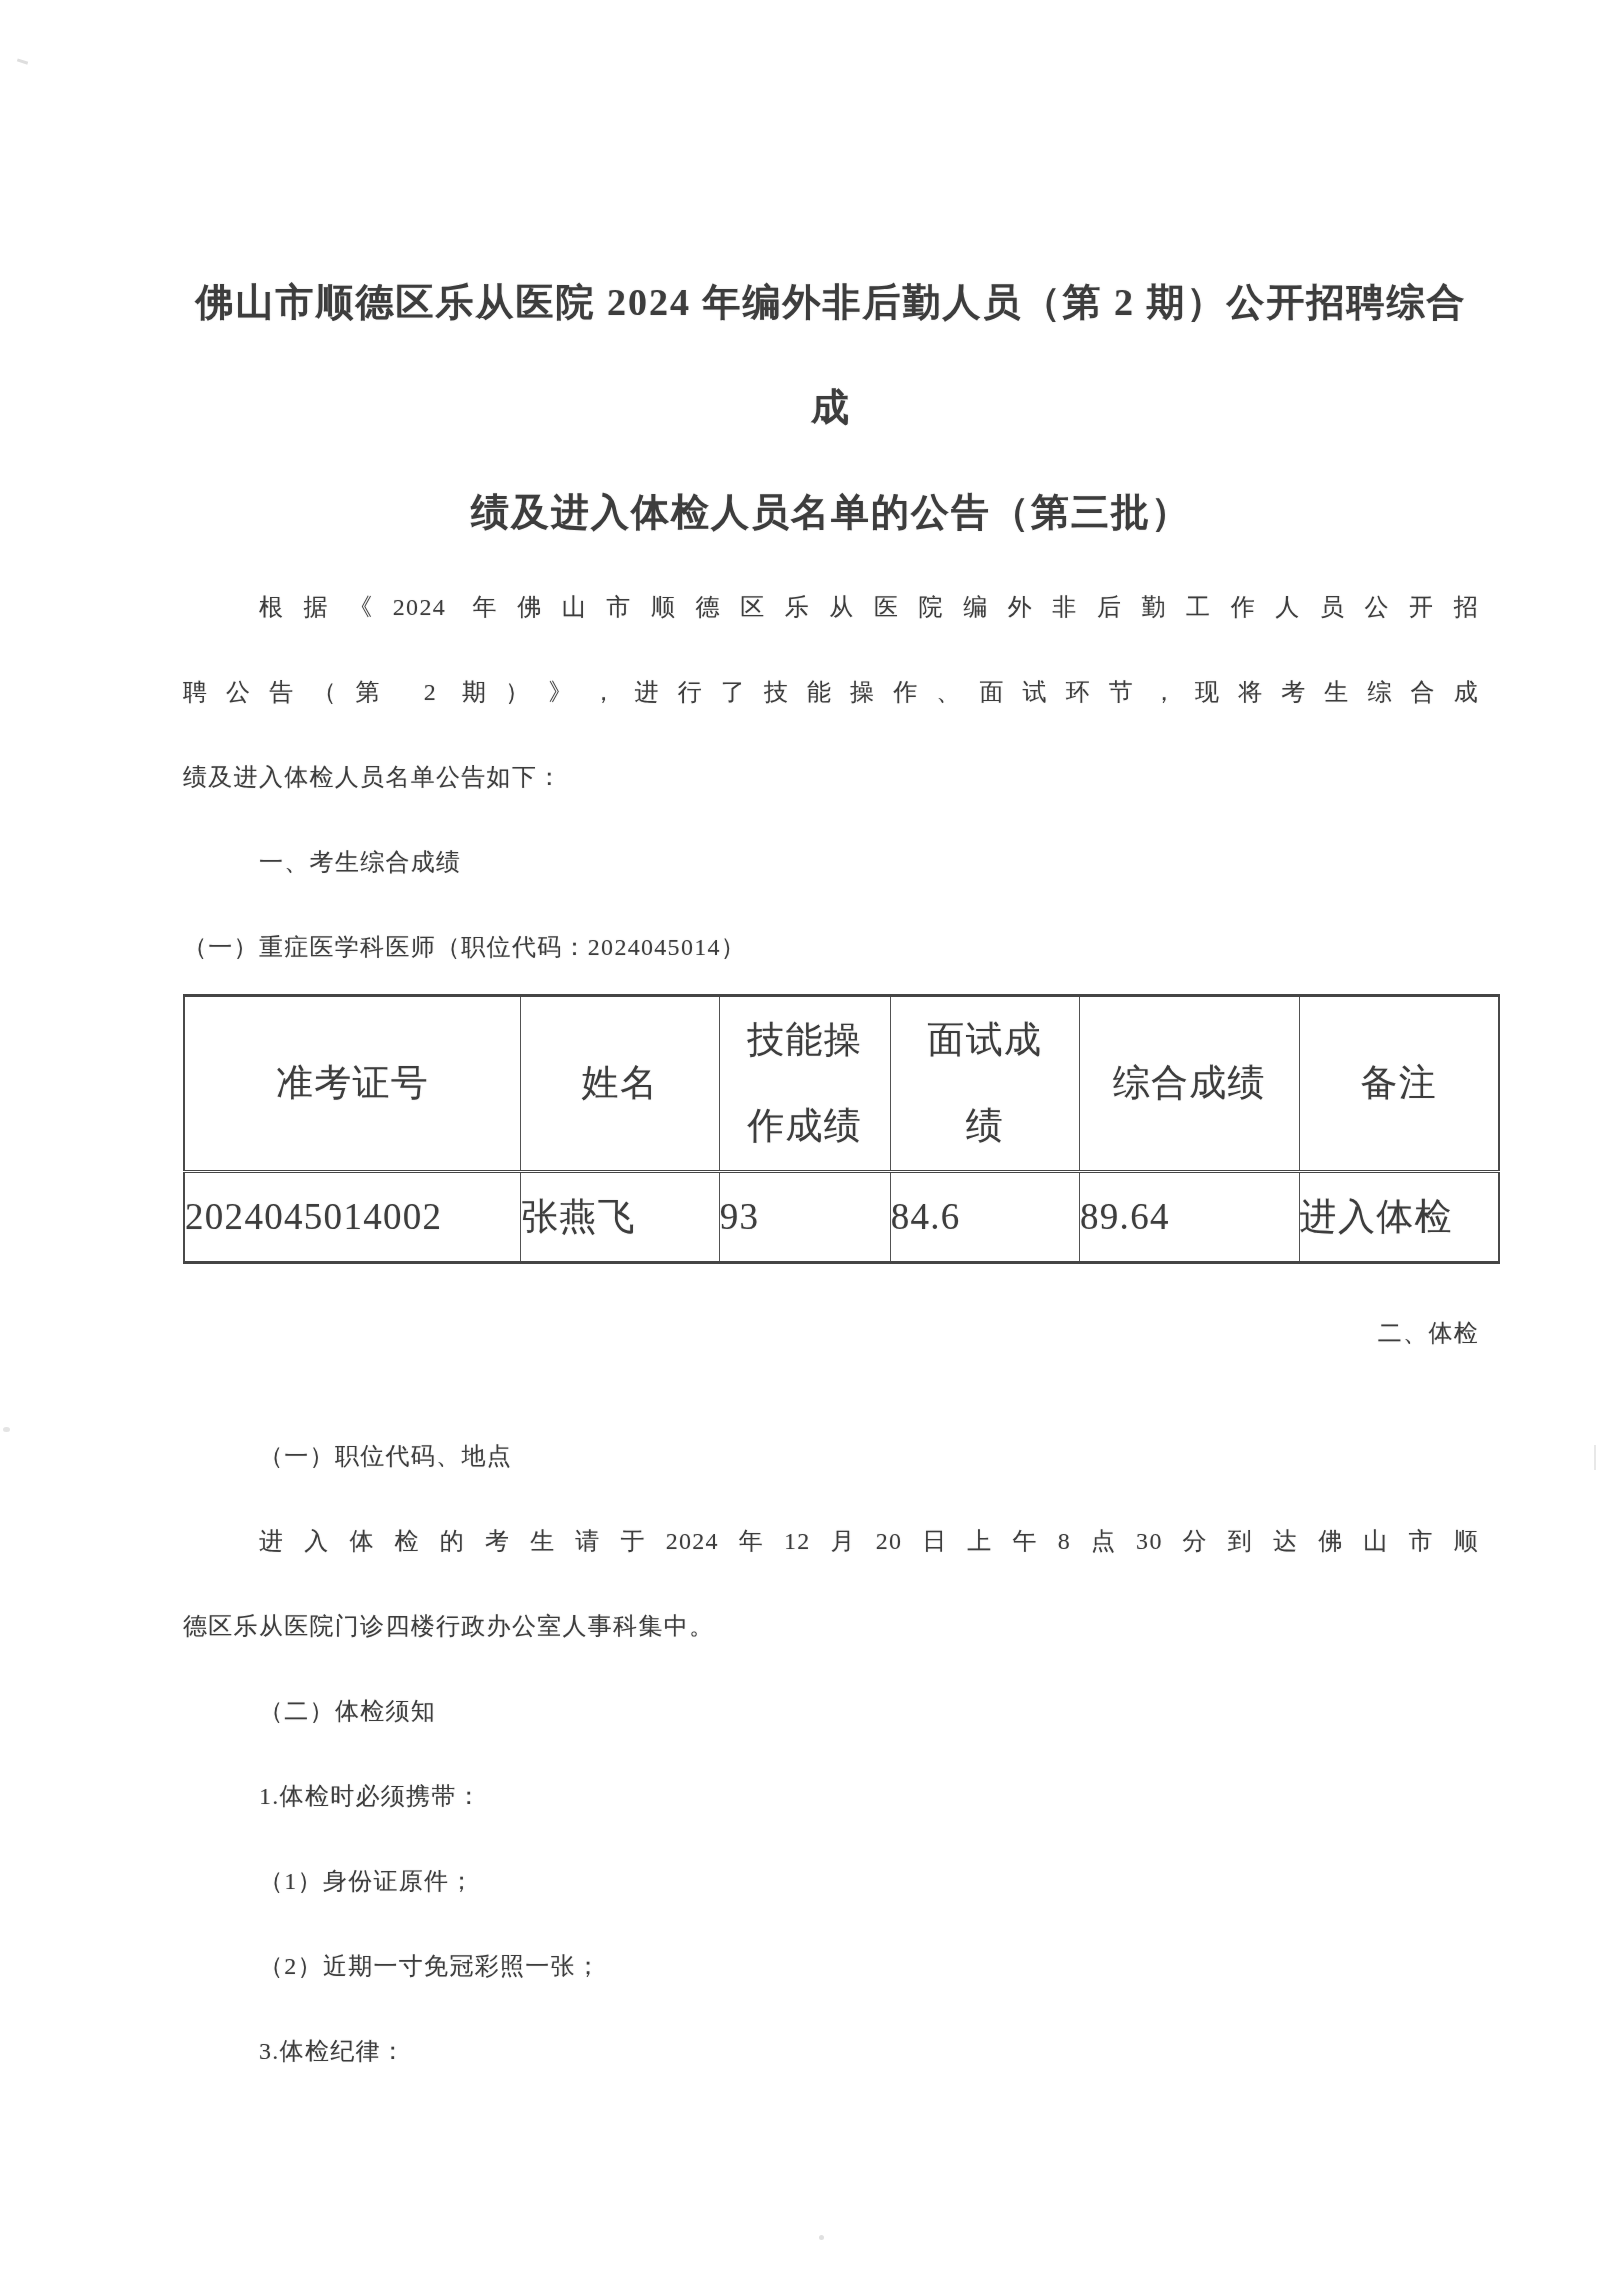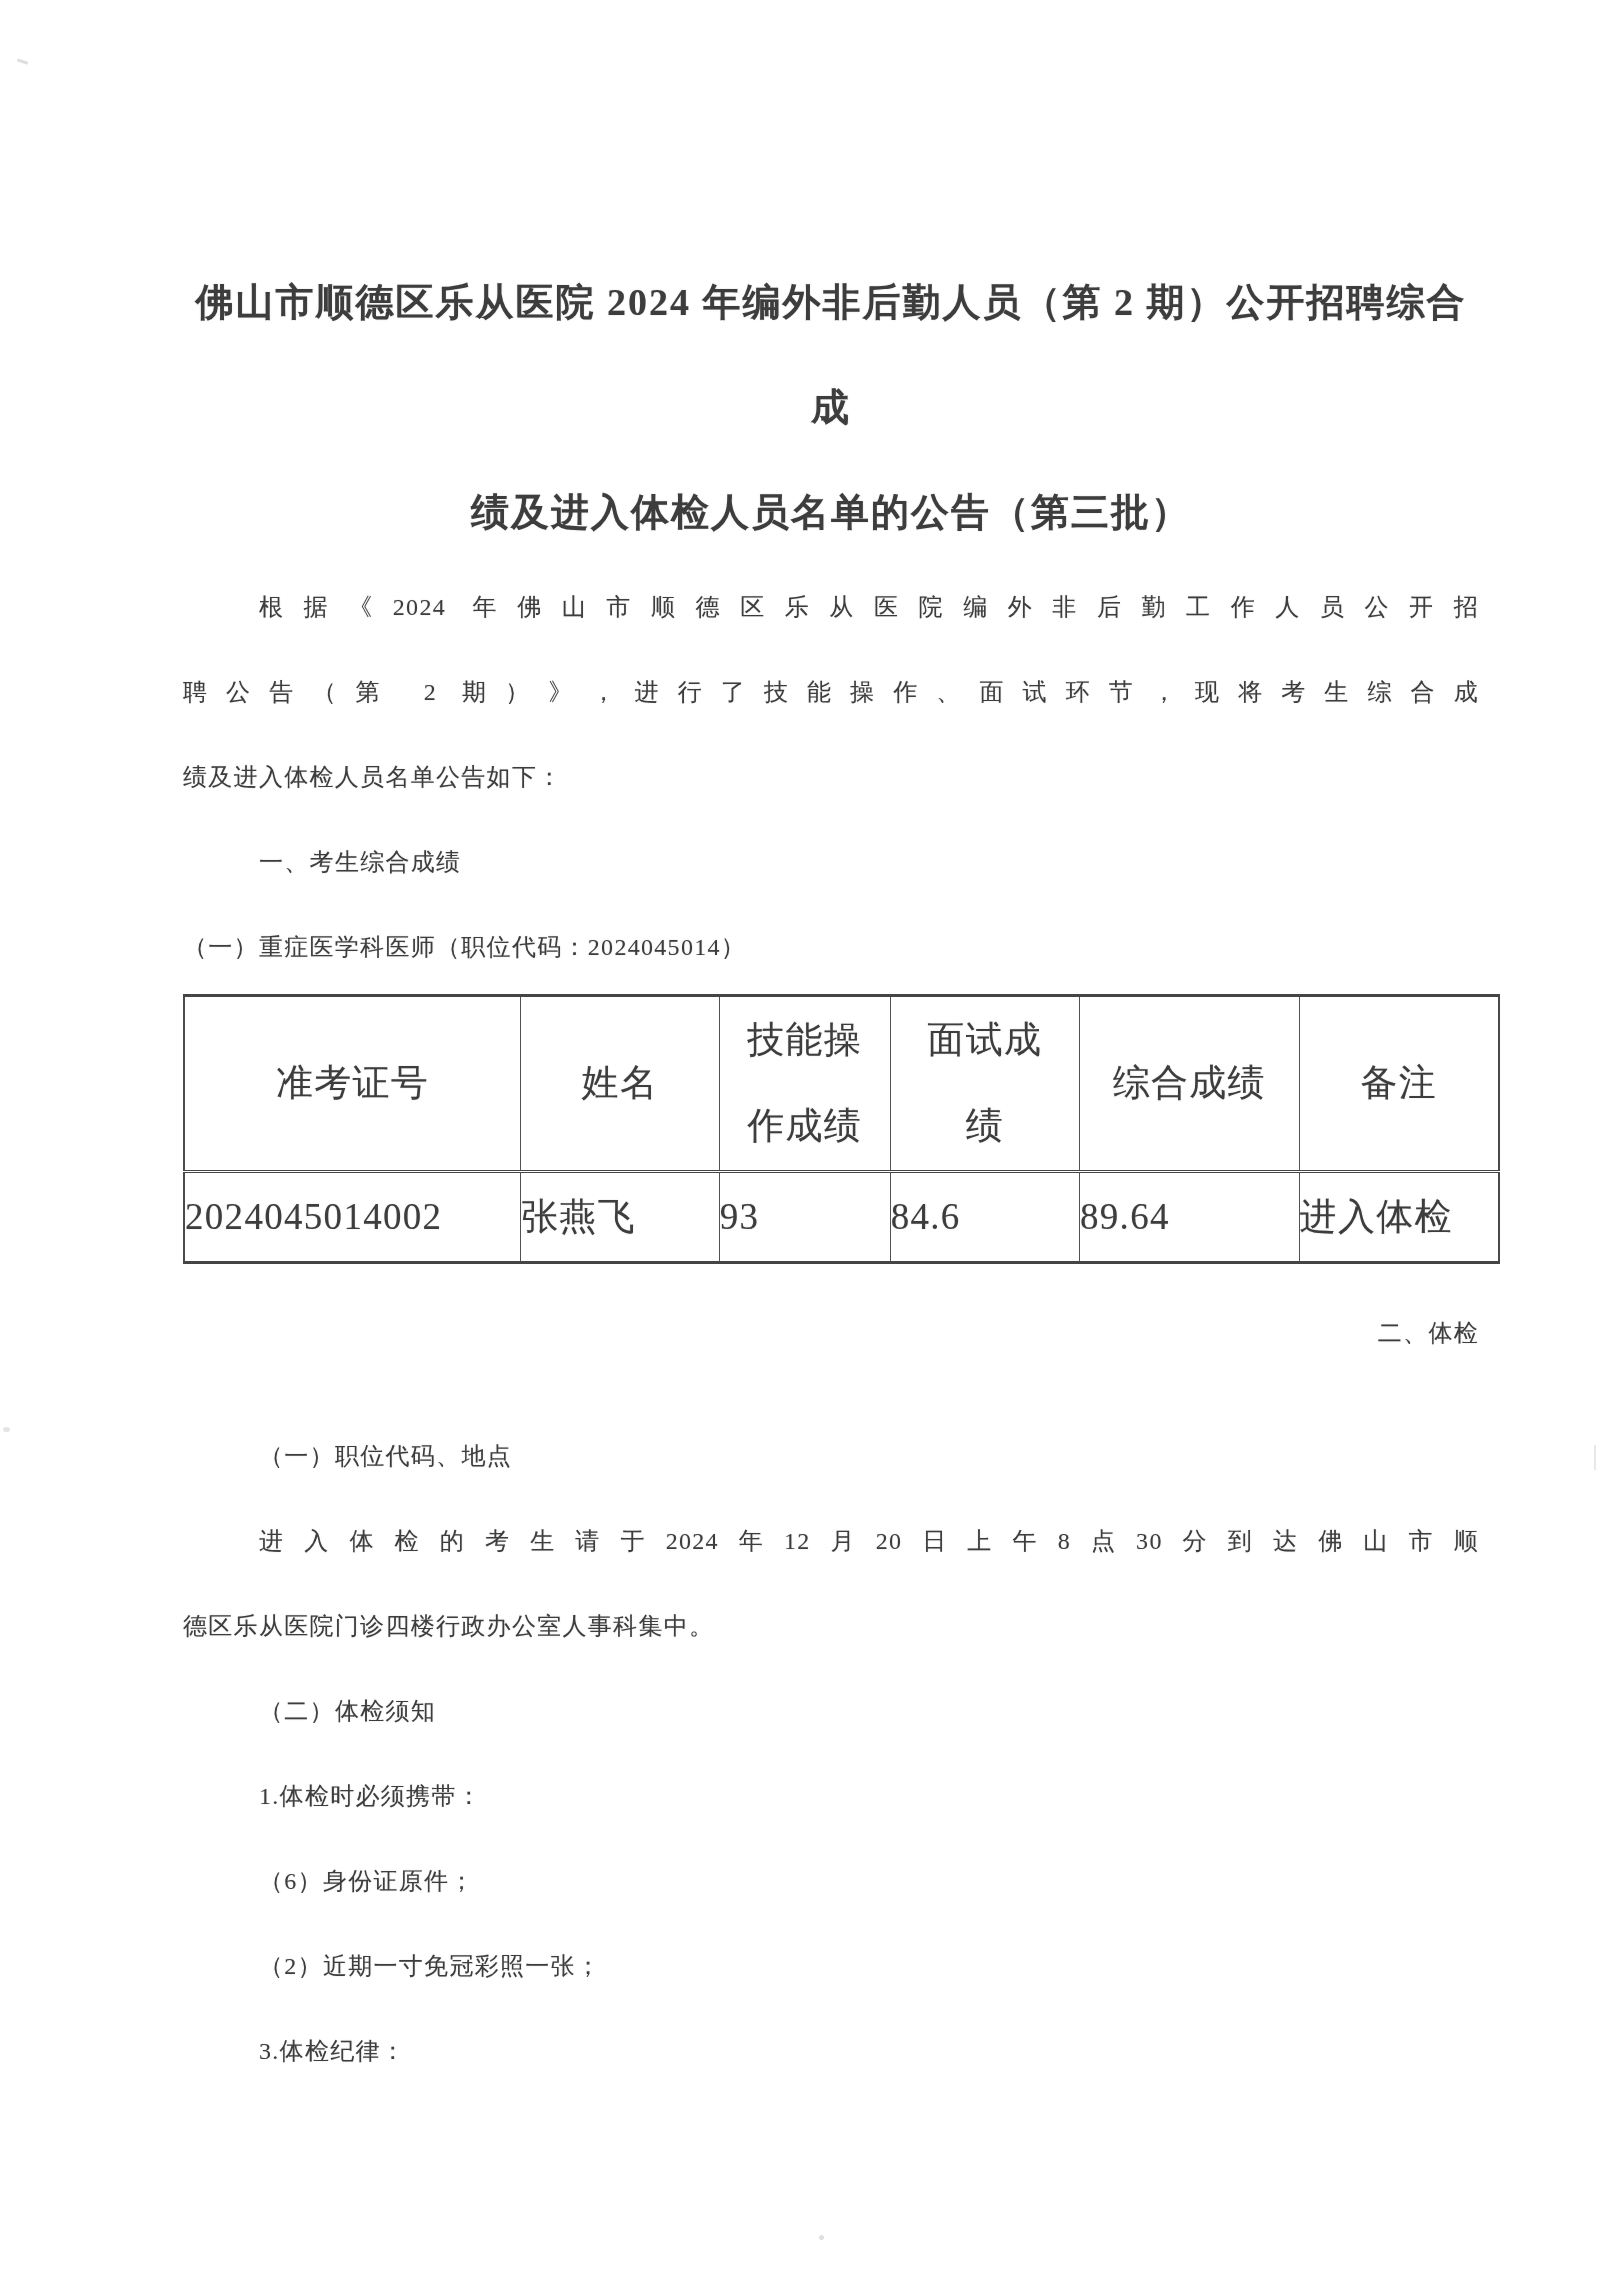--- a/index.html
+++ b/index.html
@@ -122,21 +122,21 @@
 
     <div class="body-line indent bold mt-after-table">二、体检</div>
     <div class="body-line indent bold mt-sub">（一）职位代码、地点</div>
 
     <div class="body-line indent fill">进入体检的考生请于2024年12月20日上午8点30分到达佛山市顺</div>
     <div class="body-line">德区乐从医院门诊四楼行政办公室人事科集中。</div>
 
     <div class="body-line indent bold">（二）体检须知</div>
 
     <div class="body-line indent">1.体检时必须携带：</div>
-    <div class="body-line indent">（6）身份证原件；</div>
+    <div class="body-line indent">（1）身份证原件；</div>
     <div class="body-line indent">（2）近期一寸免冠彩照一张；</div>
     <div class="body-line indent">3.体检纪律：</div>
 
   </div>
 
   <div class="spec spec1"></div>
   <div class="spec spec2"></div>
   <div class="spec spec3"></div>
   <div class="spec spec4"></div>
 

